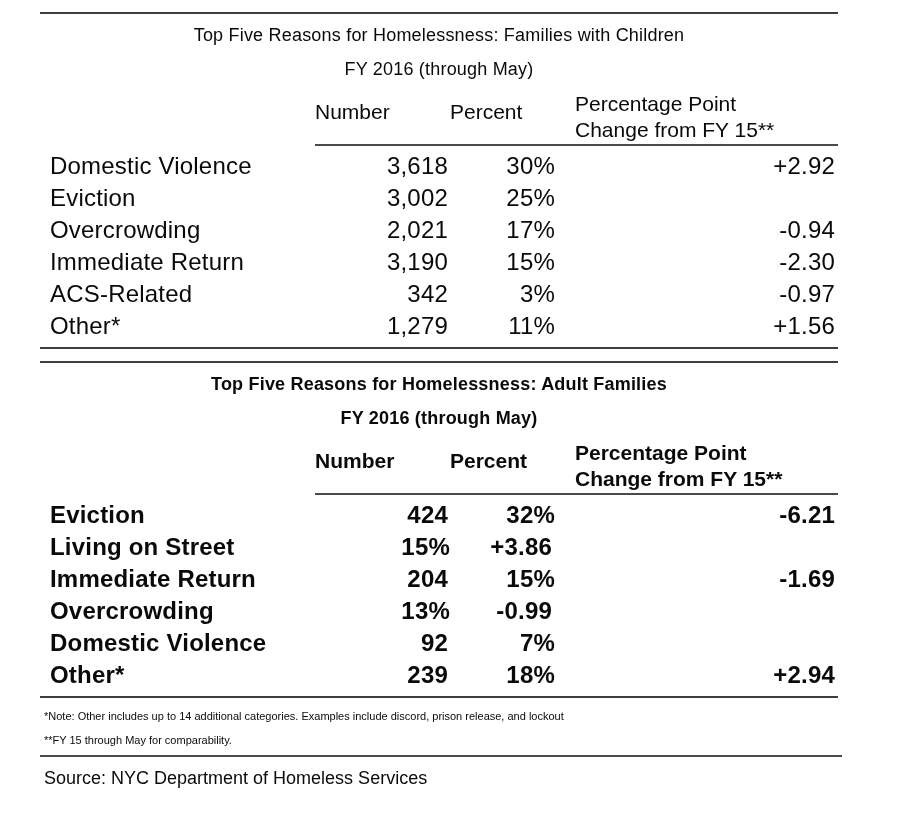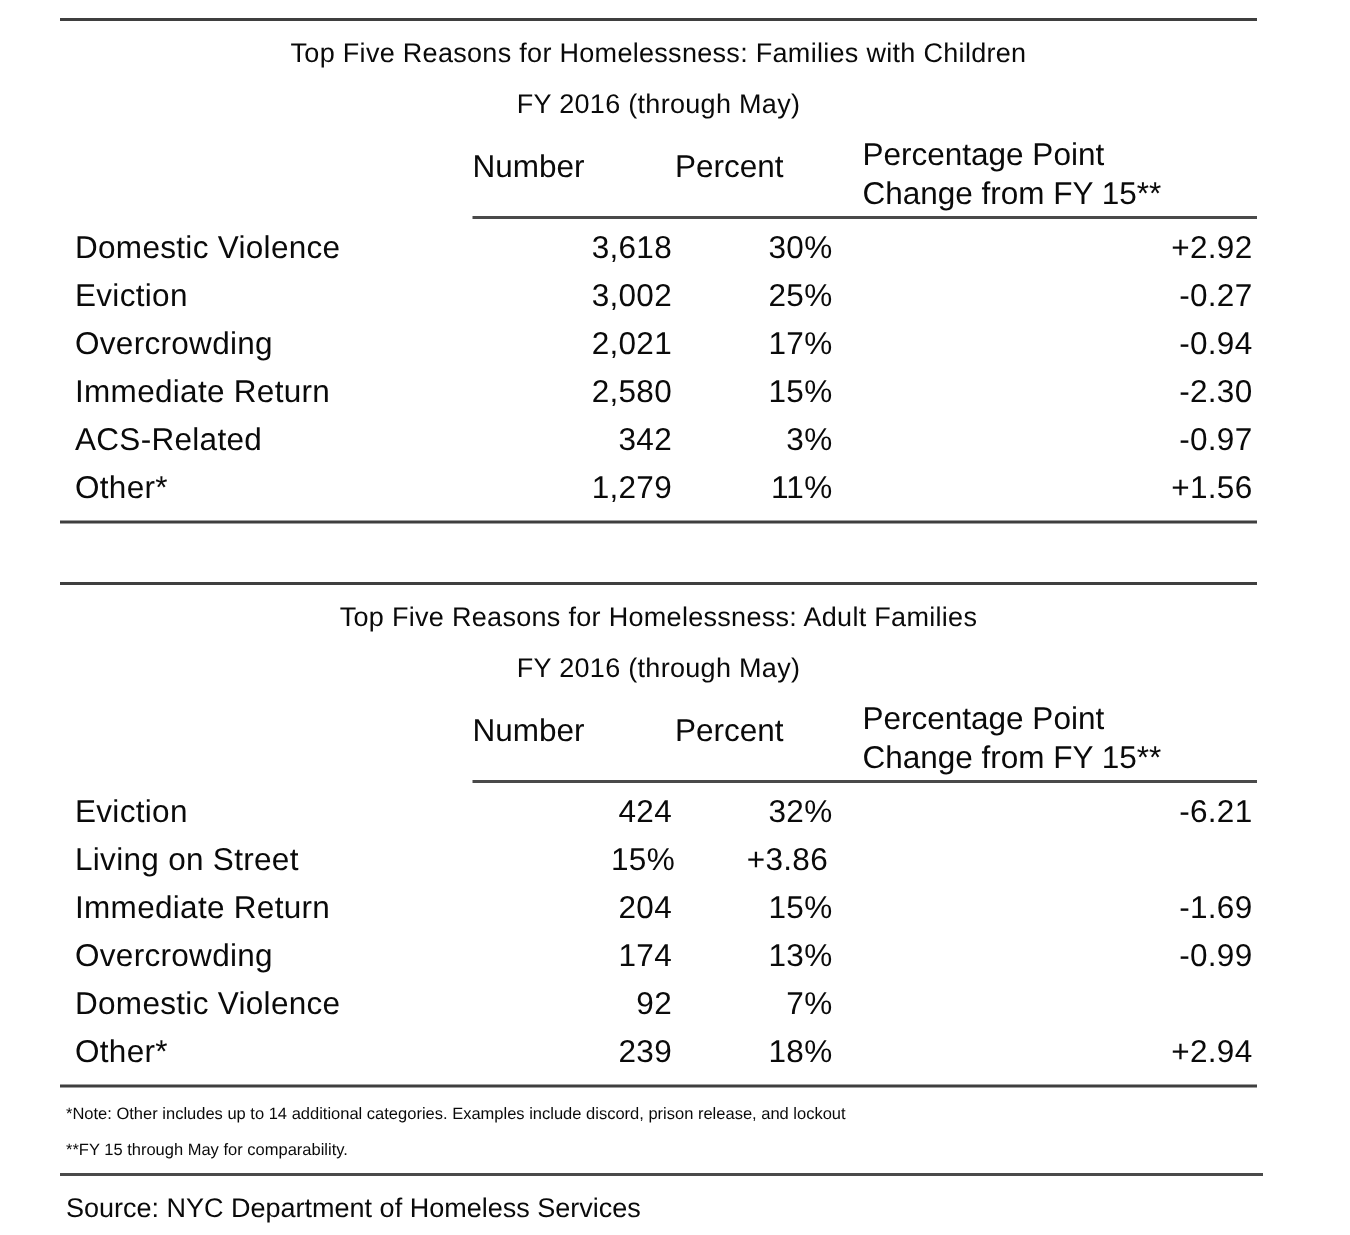--- a/index.html
+++ b/index.html
@@ -8,21 +8,21 @@
     font-family:"Liberation Sans", sans-serif;
     color:#0a0a0a;
     -webkit-font-smoothing:antialiased;
   }
   .page{padding:12px 0 0 40px;}
   .tbl{
     width:798px;
     border-top:2px solid #3f3f3f;
     border-bottom:2px solid #3f3f3f;
   }
-  .tbl-2{margin-top:39px;}
+  .tbl-2{margin-top:12px;font-weight:bold;}
   .tbl-title{
     text-align:center;
     font-size:18px;
     line-height:34px;
     letter-spacing:0.2px;
   }
   .tbl-title.first{margin-top:4px;}
   .hdr-grid{
     display:grid;
     grid-template-columns:275px 135px 105px 283px;
@@ -38,21 +38,21 @@
     width:523px;
     border-bottom:2px solid #4a4a4a;
     margin-top:1px;
   }
   .rows{padding:4px 0 5px;}
   .row{
     display:grid;
     grid-template-columns:275px 135px 105px 283px;
     height:32px;
     align-items:center;
-    font-size:21px;
+    font-size:24px;
     letter-spacing:0.2px;
   }
   .c-reason{padding-left:10px;white-space:nowrap;}
   .c-num{text-align:right;padding-right:2px;}
   .c-pct{text-align:right;}
   .c-chg{text-align:right;padding-right:3px;}
   .footnotes{
     width:798px;
     border-bottom:2px solid #4a4a4a;
     font-size:11px;
@@ -89,31 +89,30 @@
       <div class="row">
         <div class="c-reason">Domestic Violence</div>
         <div class="c-num">3,618</div>
         <div class="c-pct">30%</div>
         <div class="c-chg">+2.92</div>
       </div>
       <div class="row">
         <div class="c-reason">Eviction</div>
         <div class="c-num">3,002</div>
         <div class="c-pct">25%</div>
-        <div class="c-chg">-0.27</div>
       </div>
       <div class="row">
         <div class="c-reason">Overcrowding</div>
         <div class="c-num">2,021</div>
         <div class="c-pct">17%</div>
         <div class="c-chg">-0.94</div>
       </div>
       <div class="row">
         <div class="c-reason">Immediate Return</div>
-        <div class="c-num">2,580</div>
+        <div class="c-num">3,190</div>
         <div class="c-pct">15%</div>
         <div class="c-chg">-2.30</div>
       </div>
       <div class="row">
         <div class="c-reason">ACS-Related</div>
         <div class="c-num">342</div>
         <div class="c-pct">3%</div>
         <div class="c-chg">-0.97</div>
       </div>
       <div class="row">
@@ -153,21 +152,20 @@
         <div class="c-chg">+3.86</div>
       </div>
       <div class="row">
         <div class="c-reason">Immediate Return</div>
         <div class="c-num">204</div>
         <div class="c-pct">15%</div>
         <div class="c-chg">-1.69</div>
       </div>
       <div class="row">
         <div class="c-reason">Overcrowding</div>
-        <div class="c-num">174</div>
         <div class="c-pct">13%</div>
         <div class="c-chg">-0.99</div>
       </div>
       <div class="row">
         <div class="c-reason">Domestic Violence</div>
         <div class="c-num">92</div>
         <div class="c-pct">7%</div>
       </div>
       <div class="row">
         <div class="c-reason">Other*</div>

